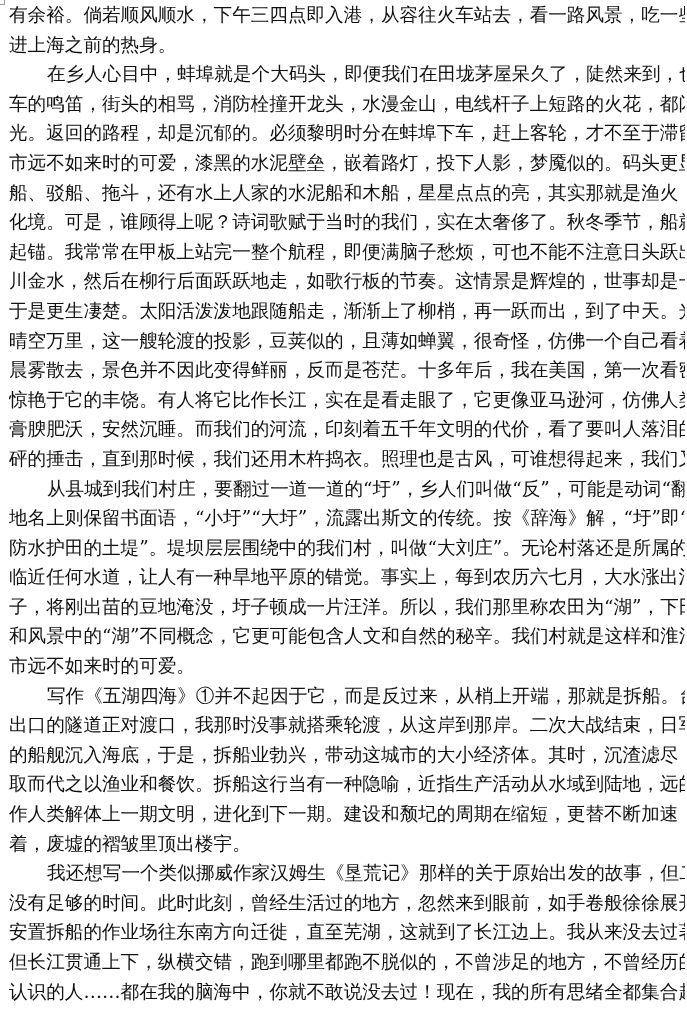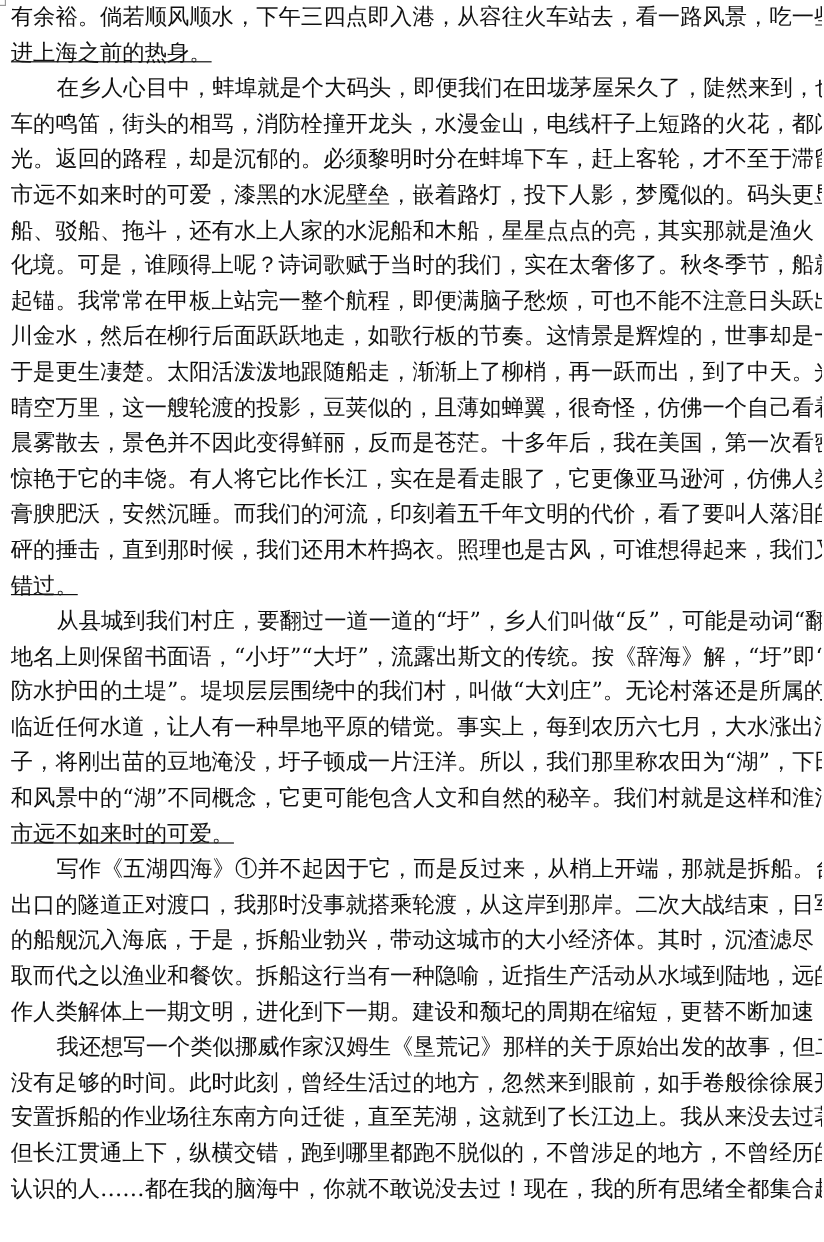--- a/index.html
+++ b/index.html
@@ -20,21 +20,21 @@
   .line {
     height: 29.6px;
     line-height: 29.6px;
     font-size: 18.6px;
     white-space: nowrap;
     overflow: hidden;
     text-align: justify;
     text-align-last: justify;
     letter-spacing: 0px;
   }
-  .line.last { text-align-last: left; text-decoration: underline; }
+  .line.last { text-align-last: left; }
   .line.indent { padding-left: 38px; }
   .corner-mark {
     position: absolute; left: 0; top: 0; width: 4px; height: 4px;
     border-right: 1px solid #999; border-bottom: 1px solid #999;
   }
 </style>
 </head>
 <body>
 
 <div class="corner-mark"></div>
@@ -51,35 +51,35 @@
   <div class="line">船、驳船、拖斗，还有水上人家的水泥船和木船，星星点点的亮，其实那就是渔火，文人墨客的</div>
   <div class="line">化境。可是，谁顾得上呢？诗词歌赋于当时的我们，实在太奢侈了。秋冬季节，船就是在晨曦中</div>
   <div class="line">起锚。我常常在甲板上站完一整个航程，即便满脑子愁烦，可也不能不注意日头跃出河面，染一</div>
   <div class="line">川金水，然后在柳行后面跃跃地走，如歌行板的节奏。这情景是辉煌的，世事却是一味地辜负，</div>
   <div class="line">于是更生凄楚。太阳活泼泼地跟随船走，渐渐上了柳梢，再一跃而出，到了中天。光色平铺开来，</div>
   <div class="line">晴空万里，这一艘轮渡的投影，豆荚似的，且薄如蝉翼，很奇怪，仿佛一个自己看着另一个自己。</div>
   <div class="line">晨雾散去，景色并不因此变得鲜丽，反而是苍茫。十多年后，我在美国，第一次看密西西比河，</div>
   <div class="line">惊艳于它的丰饶。有人将它比作长江，实在是看走眼了，它更像亚马逊河，仿佛人类的婴儿期，</div>
   <div class="line">膏腴肥沃，安然沉睡。而我们的河流，印刻着五千年文明的代价，看了要叫人落泪的。对岸传来</div>
   <div class="line">砰的捶击，直到那时候，我们还用木杵捣衣。照理也是古风，可谁想得起来，我们又一次和历史</div>
-  <div class="line last">错过。</div>
 
   <div class="line indent">从县城到我们村庄，要翻过一道一道的“圩”，乡人们叫做“反”，可能是动词“翻”的谐音，</div>
   <div class="line">地名上则保留书面语，“小圩”“大圩”，流露出斯文的传统。按《辞海》解，“圩”即“低洼地区</div>
   <div class="line">防水护田的土堤”。堤坝层层围绕中的我们村，叫做“大刘庄”。无论村落还是所属的耕地，都不</div>
   <div class="line">临近任何水道，让人有一种旱地平原的错觉。事实上，每到农历六七月，大水涨出河床，漫过圩</div>
   <div class="line">子，将刚出苗的豆地淹没，圩子顿成一片汪洋。所以，我们那里称农田为“湖”，下田即“下湖”。</div>
   <div class="line">和风景中的“湖”不同概念，它更可能包含人文和自然的秘辛。我们村就是这样和淮河遥相呼应，</div>
   <div class="line last">市远不如来时的可爱。</div>
 
   <div class="line indent">写作《五湖四海》①并不起因于它，而是反过来，从梢上开端，那就是拆船。台湾中山大学进</div>
   <div class="line">出口的隧道正对渡口，我那时没事就搭乘轮渡，从这岸到那岸。二次大战结束，日军撤离，炸毁</div>
   <div class="line">的船舰沉入海底，于是，拆船业勃兴，带动这城市的大小经济体。其时，沉渣滤尽，海面平静，</div>
   <div class="line">取而代之以渔业和餐饮。拆船这行当有一种隐喻，近指生产活动从水域到陆地，远的看，则可视</div>
   <div class="line">作人类解体上一期文明，进化到下一期。建设和颓圮的周期在缩短，更替不断加速，新和旧推挤</div>
+  <div class="line last">着，废墟的褶皱里顶出楼宇。</div>
 
   <div class="line indent">我还想写一个类似挪威作家汉姆生《垦荒记》那样的关于原始出发的故事，但二次文明已经</div>
   <div class="line">没有足够的时间。此时此刻，曾经生活过的地方，忽然来到眼前，如手卷般徐徐展开。小说中将</div>
   <div class="line">安置拆船的作业场往东南方向迁徙，直至芜湖，这就到了长江边上。我从来没去过著名的芜湖，</div>
   <div class="line">但长江贯通上下，纵横交错，跑到哪里都跑不脱似的，不曾涉足的地方，不曾经历的故事，不曾</div>
   <div class="line">认识的人……都在我的脑海中，你就不敢说没去过！现在，我的所有思绪全都集合起来，追根溯</div>
 
 </div>
 
 </body></html>

